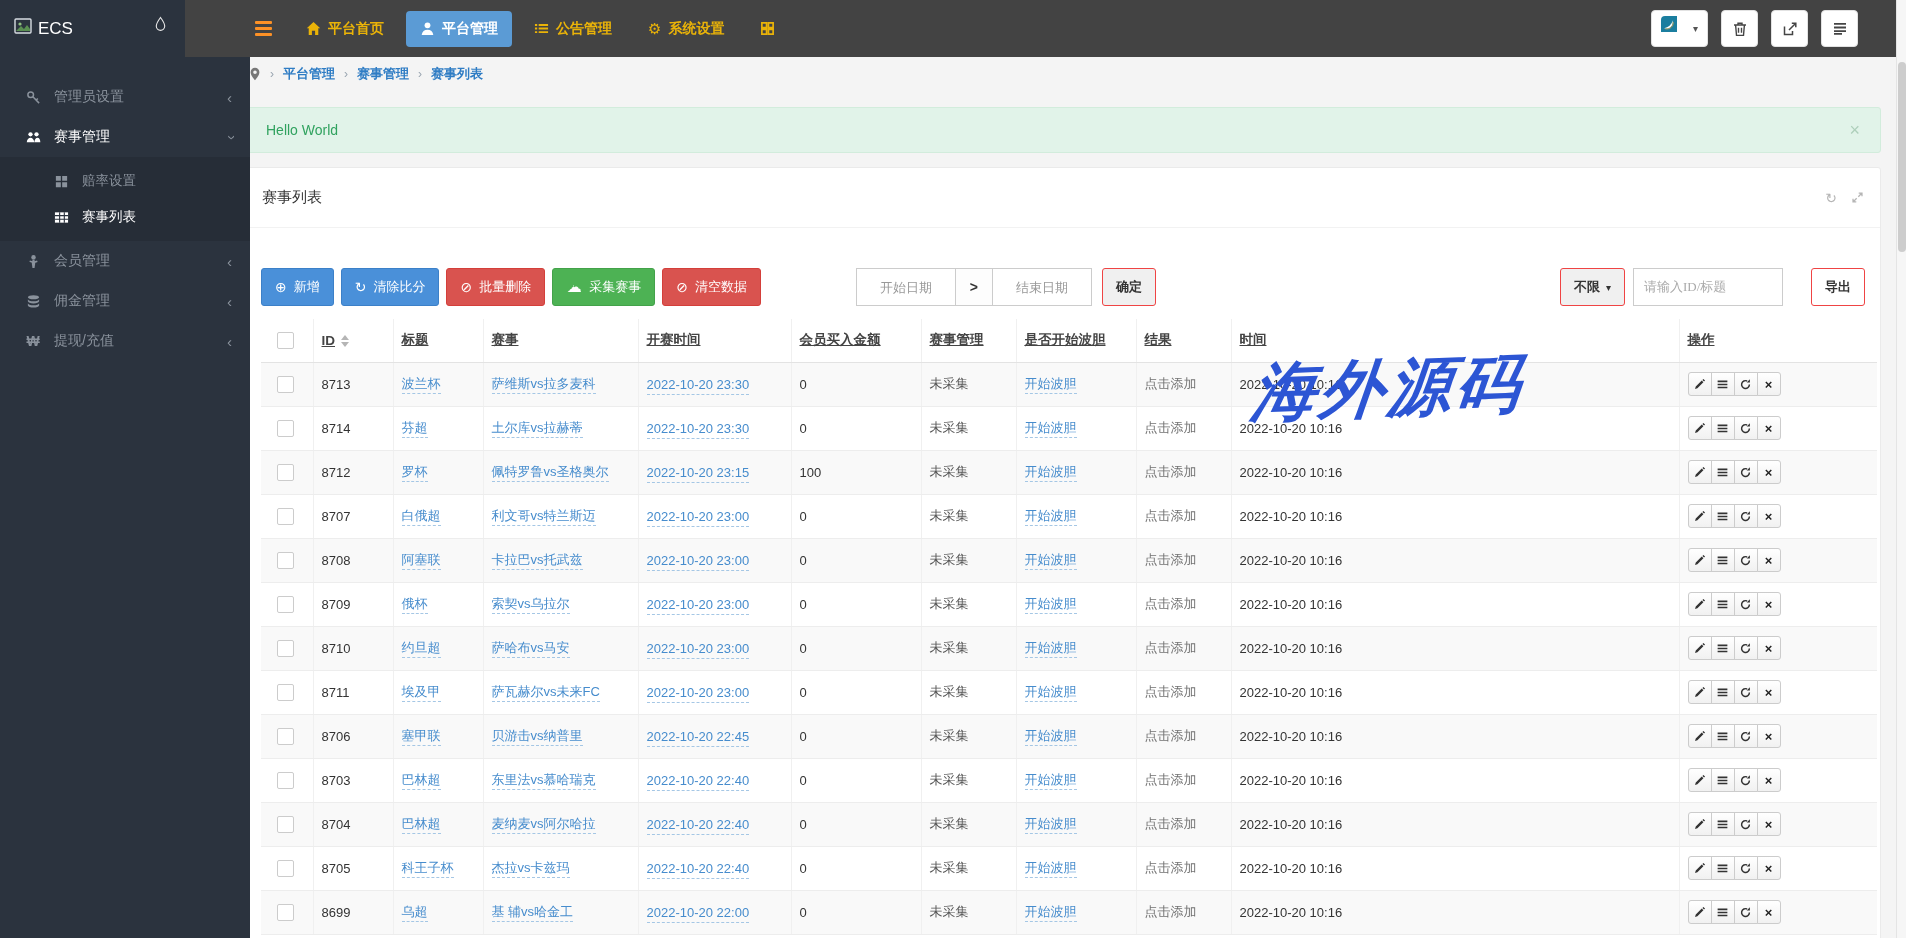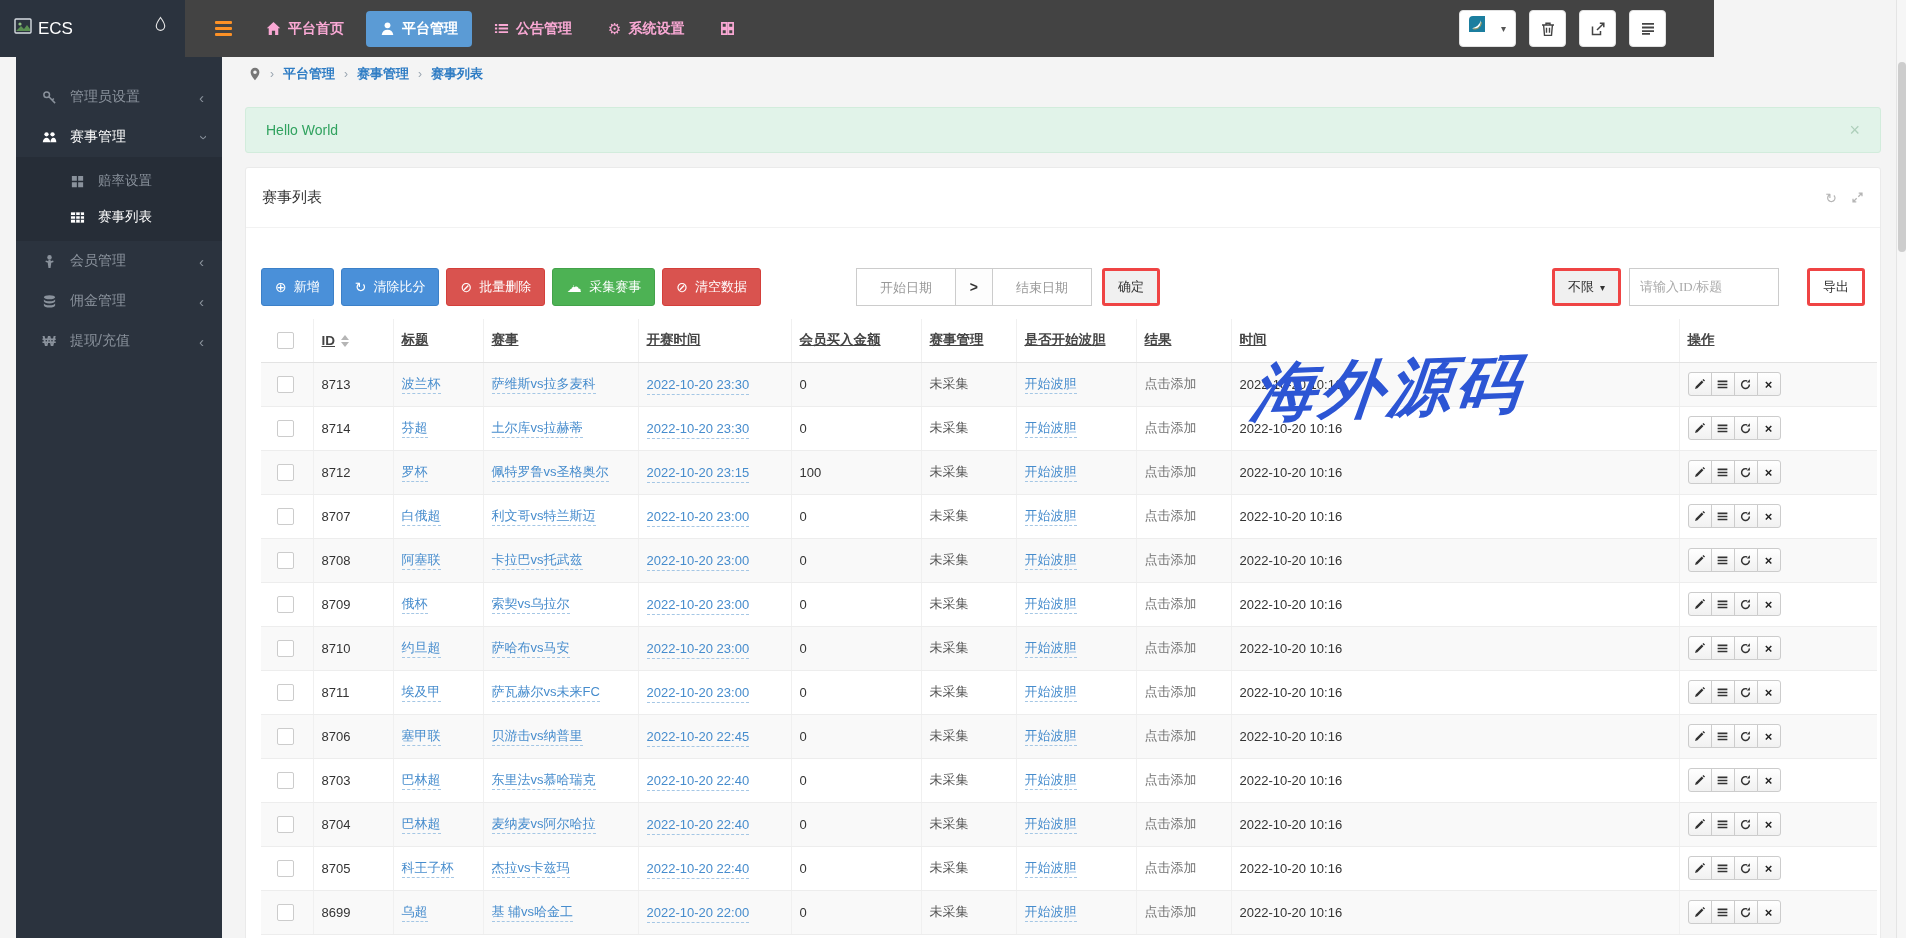--- a/index.html
+++ b/index.html
@@ -1,38 +1,38 @@
 <!DOCTYPE html>
 <html><head>
 <meta charset="utf-8">
 <style>
   * { margin:0; padding:0; box-sizing:border-box; }
   html,body { width:1906px; height:938px; overflow:hidden; background:#f4f4f4;
     font-family:"Liberation Sans","DejaVu Sans",sans-serif; font-size:13px; color:#333; }
 
   
-  .navbar { position:absolute; left:0; top:0; width:1714px; height:57px; background:#434343; display:flex; align-items:stretch; z-index:20; }
+  .navbar { position:absolute; left:0; top:0; width:1906px; height:57px; background:#434343; display:flex; align-items:stretch; z-index:20;gap:40px; }
   .logo { width:185px; background:#2b333e; color:#fff; display:flex; align-items:center; padding:0 14px; gap:6px; font-size:17px; position:relative; }
   .logo .droplet { position:absolute; right:18px; top:16px; }
   .nav-left { display:flex; align-items:center; gap:8px; padding-left:18px; }
   .hamburger { display:inline-flex; flex-direction:column; gap:3px; padding:10px 12px; cursor:pointer; }
   .hamburger i { width:17px; height:3px; background:#fd9126; border-radius:1px; }
-  .nav-item { display:flex; align-items:center; gap:7px; color:#f9a8d4; font-size:14px; font-weight:bold; padding:9px 14px; border-radius:4px; text-decoration:none; cursor:pointer; }
+  .nav-item { display:flex; align-items:center; gap:7px; color:#eab308; font-size:14px; font-weight:bold; padding:9px 14px; border-radius:4px; text-decoration:none; cursor:pointer; }
   .nav-item svg { width:15px; height:15px; fill:currentColor; }
   .nav-item.active { background:#5b9bd5; color:#fff; }
   .nav-gear { font-size:15px; line-height:1; }
   .nav-right { margin-left:auto; display:flex; align-items:center; gap:13px; padding-right:48px; }
   .tool-btn { background:#fff; border:1px solid #e2e2e2; border-radius:4px; height:37px; min-width:37px; display:flex; align-items:center; justify-content:center; cursor:pointer; color:#444; gap:6px; }
   .tool-btn svg { width:16px; height:16px; }
   .avatar-box { width:26px; height:26px; border-radius:4px; overflow:hidden; }
   .caret { font-size:10px; color:#555; }
   .avatar-btn { padding:0 9px; }
 
   
-  .sidebar { position:absolute; left:16px; top:57px; width:206px; height:881px; background:#2b333e; z-index:15;text-align:center; }
+  .sidebar { position:absolute; left:0; top:57px; width:250px; height:881px; background:#2b333e; z-index:15;text-align:center; }
   .menu { list-style:none; padding-top:20px; }
   .menu-item { height:40px; display:flex; align-items:center; padding:0 18px 0 24px; color:#8a929c; cursor:pointer; font-size:14px; position:relative; }
   .menu-item .mi { width:18px; height:16px; margin-right:12px; display:inline-flex; align-items:center; justify-content:center; }
   .menu-item .mi svg { width:15px; height:15px; fill:currentColor; }
   .menu-item.active-parent { color:#fff; }
   .chev { margin-left:auto; font-size:15px; color:#8a929c; line-height:1; }
   .chev.down { transform:rotate(-90deg); }
   .submenu { list-style:none; background:#262d37; padding:6px 0; }
   .submenu .menu-item { height:36px; padding-left:52px; font-size:13.5px; }
   .submenu .menu-item.active { color:#fff; }
@@ -64,21 +64,21 @@
   .btn-green { background:#4db254; border-color:#43a24a; }
   .btn + .btn { margin-left:7px; }
   .cloud-wrap { position:relative; display:inline-block; width:16px; }
   .cloud-wrap .cl { font-size:15px; }
   .cloud-wrap .ar { position:absolute; left:5px; top:4px; font-size:9px; font-weight:bold; }
 
   .date-group { margin-left:95px; display:flex; align-items:center; }
   .date-input { width:100px; height:38px; border:1px solid #ccc; background:#fff; text-align:center; font-size:13px; color:#333; font-family:inherit; }
   .date-input::placeholder { color:#999; }
   .date-sep { width:36px; height:38px; border:1px solid #ccc; border-left:none; border-right:none; background:#fdfdfd; display:flex; align-items:center; justify-content:center; font-weight:bold; color:#333; font-size:14px; }
-  .btn-default { background:#f0f0f0; border:3px solid #ef4444; color:#333; font-weight:normal; }
+  .btn-default { background:#f0f0f0; border:1px solid #ef4444; color:#333; font-weight:bold; }
   .confirm-btn { margin-left:10px; }
   .right-tools { margin-left:auto; display:flex; align-items:flex-start; }
   .limit-btn { gap:6px; }
   .limit-btn .caret { color:#333; }
   .search-input { width:150px; height:38px; border:1px solid #ccc; background:#fff; padding:0 10px; font-size:13px; margin-left:8px; font-family:Liberation Serif, serif; }
   .search-input::placeholder { color:#aaa; }
   .export-btn { margin-left:28px; background:#fff; }
 
   
   table { width:1616px; border-collapse:collapse; table-layout:fixed; margin-top:13px; }

